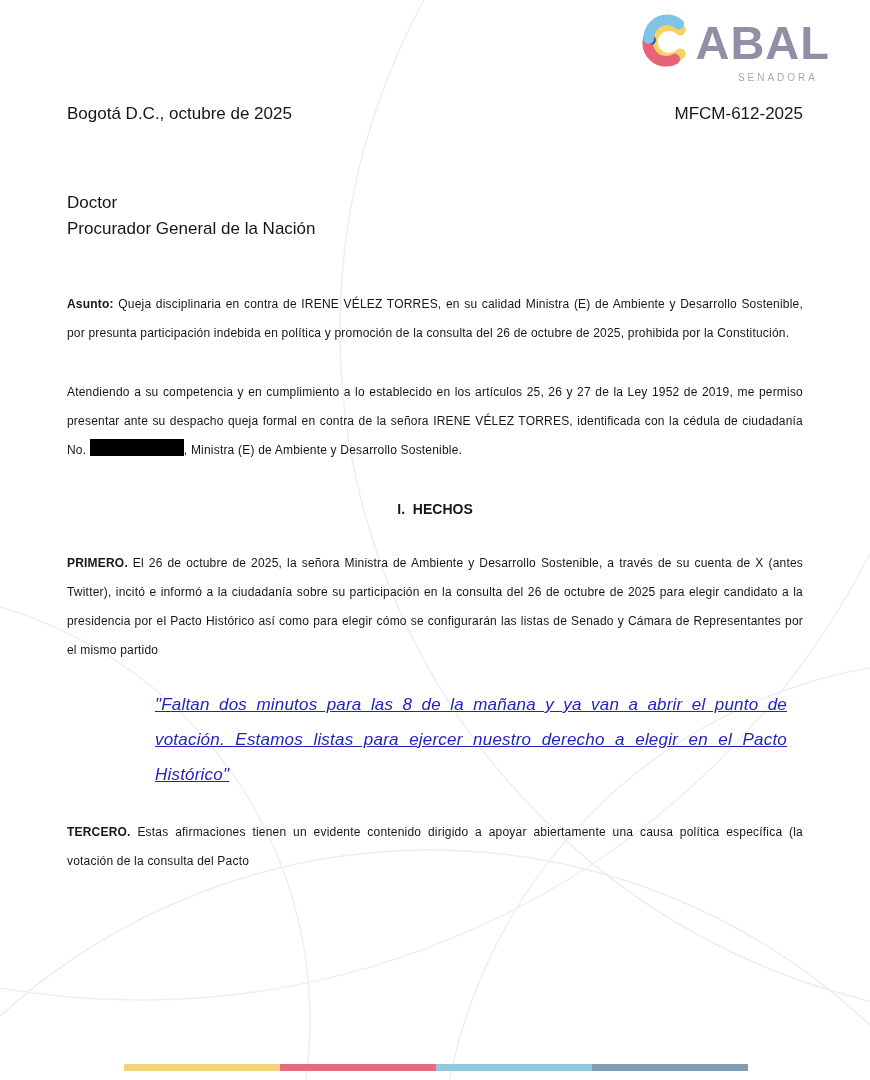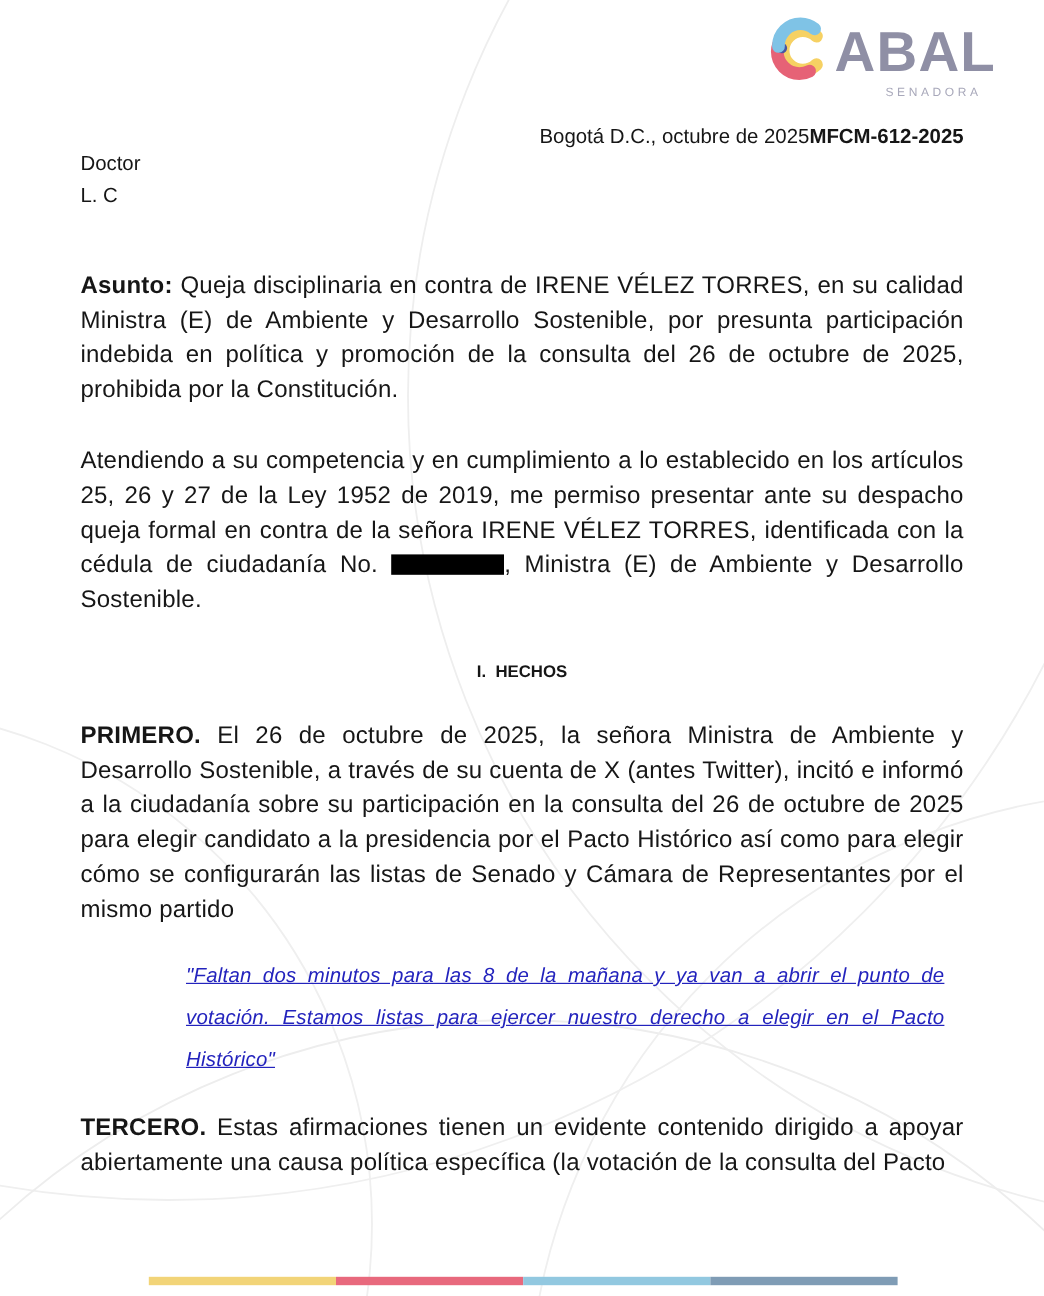--- a/index.html
+++ b/index.html
@@ -21,32 +21,32 @@
     font-size:47px; font-weight:800; letter-spacing:1px;
     color:#8f8fa5; line-height:1;
   }
   .logo-sub {
     font-size:10px; letter-spacing:3px; color:#a8a8ba;
     margin-top:2px; margin-right:12px; font-weight:400;
   }
 
   
   .date-row {
-    display:flex; justify-content:flex-end; align-items:baseline;
+    display:flex; justify-content:space-between; align-items:baseline;
     padding-top:104px; font-size:17px;
   }
-  .reference { font-weight:bold; }
+  .reference { font-weight:normal; }
 
   
-  .recipient { font-size:17px; line-height:26px; }
+  .recipient { margin-top:66px; font-size:17px; line-height:26px; }
   .recipient .name { font-weight:bold; }
 
   
   .para {
-    margin-top:30px; font-size:20px; line-height:29px;
+    margin-top:30px; font-size:12px; line-height:29px;
     text-align:justify; letter-spacing:0.2px;
   }
   .para .lead { font-weight:bold; }
 
   .section-heading {
     margin-top:36px; text-align:center; font-weight:bold;
     font-size:14px; white-space:pre;
   }
 
   .redacted {
@@ -97,21 +97,21 @@
 
   <div class="content">
 
     <div class="date-row">
       <span>Bogotá D.C., octubre de 2025</span>
       <span class="reference">MFCM-612-2025</span>
     </div>
 
     <div class="recipient">
       <div>Doctor</div>
-      <div>L. C</div>
+      <div>Procurador General de la Nación</div>
     </div>
 
     <p class="para" style="margin-top:48px"><span class="lead">Asunto:</span><span> Queja disciplinaria en contra de IRENE VÉLEZ TORRES, en su calidad Ministra (E) de Ambiente y Desarrollo Sostenible, por presunta participación indebida en política y promoción de la consulta del 26 de octubre de 2025, prohibida por la Constitución.</span></p>
 
     <p class="para"><span>Atendiendo a su competencia y en cumplimiento a lo establecido en los artículos 25, 26 y 27 de la Ley 1952 de 2019, me permiso presentar ante su despacho queja formal en contra de la señora IRENE VÉLEZ TORRES, identificada con la cédula de ciudadanía No. </span><span class="redacted"></span><span>, Ministra (E) de Ambiente y Desarrollo Sostenible.</span></p>
 
     <div class="section-heading">I.  HECHOS</div>
 
     <p class="para" style="margin-top:32px"><span class="lead">PRIMERO.</span><span> El 26 de octubre de 2025, la señora Ministra de Ambiente y Desarrollo Sostenible, a través de su cuenta de X (antes Twitter), incitó e informó a la ciudadanía sobre su participación en la consulta del 26 de octubre de 2025 para elegir candidato a la presidencia por el Pacto Histórico así como para elegir cómo se configurarán las listas de Senado y Cámara de Representantes por el mismo partido</span></p>
 

